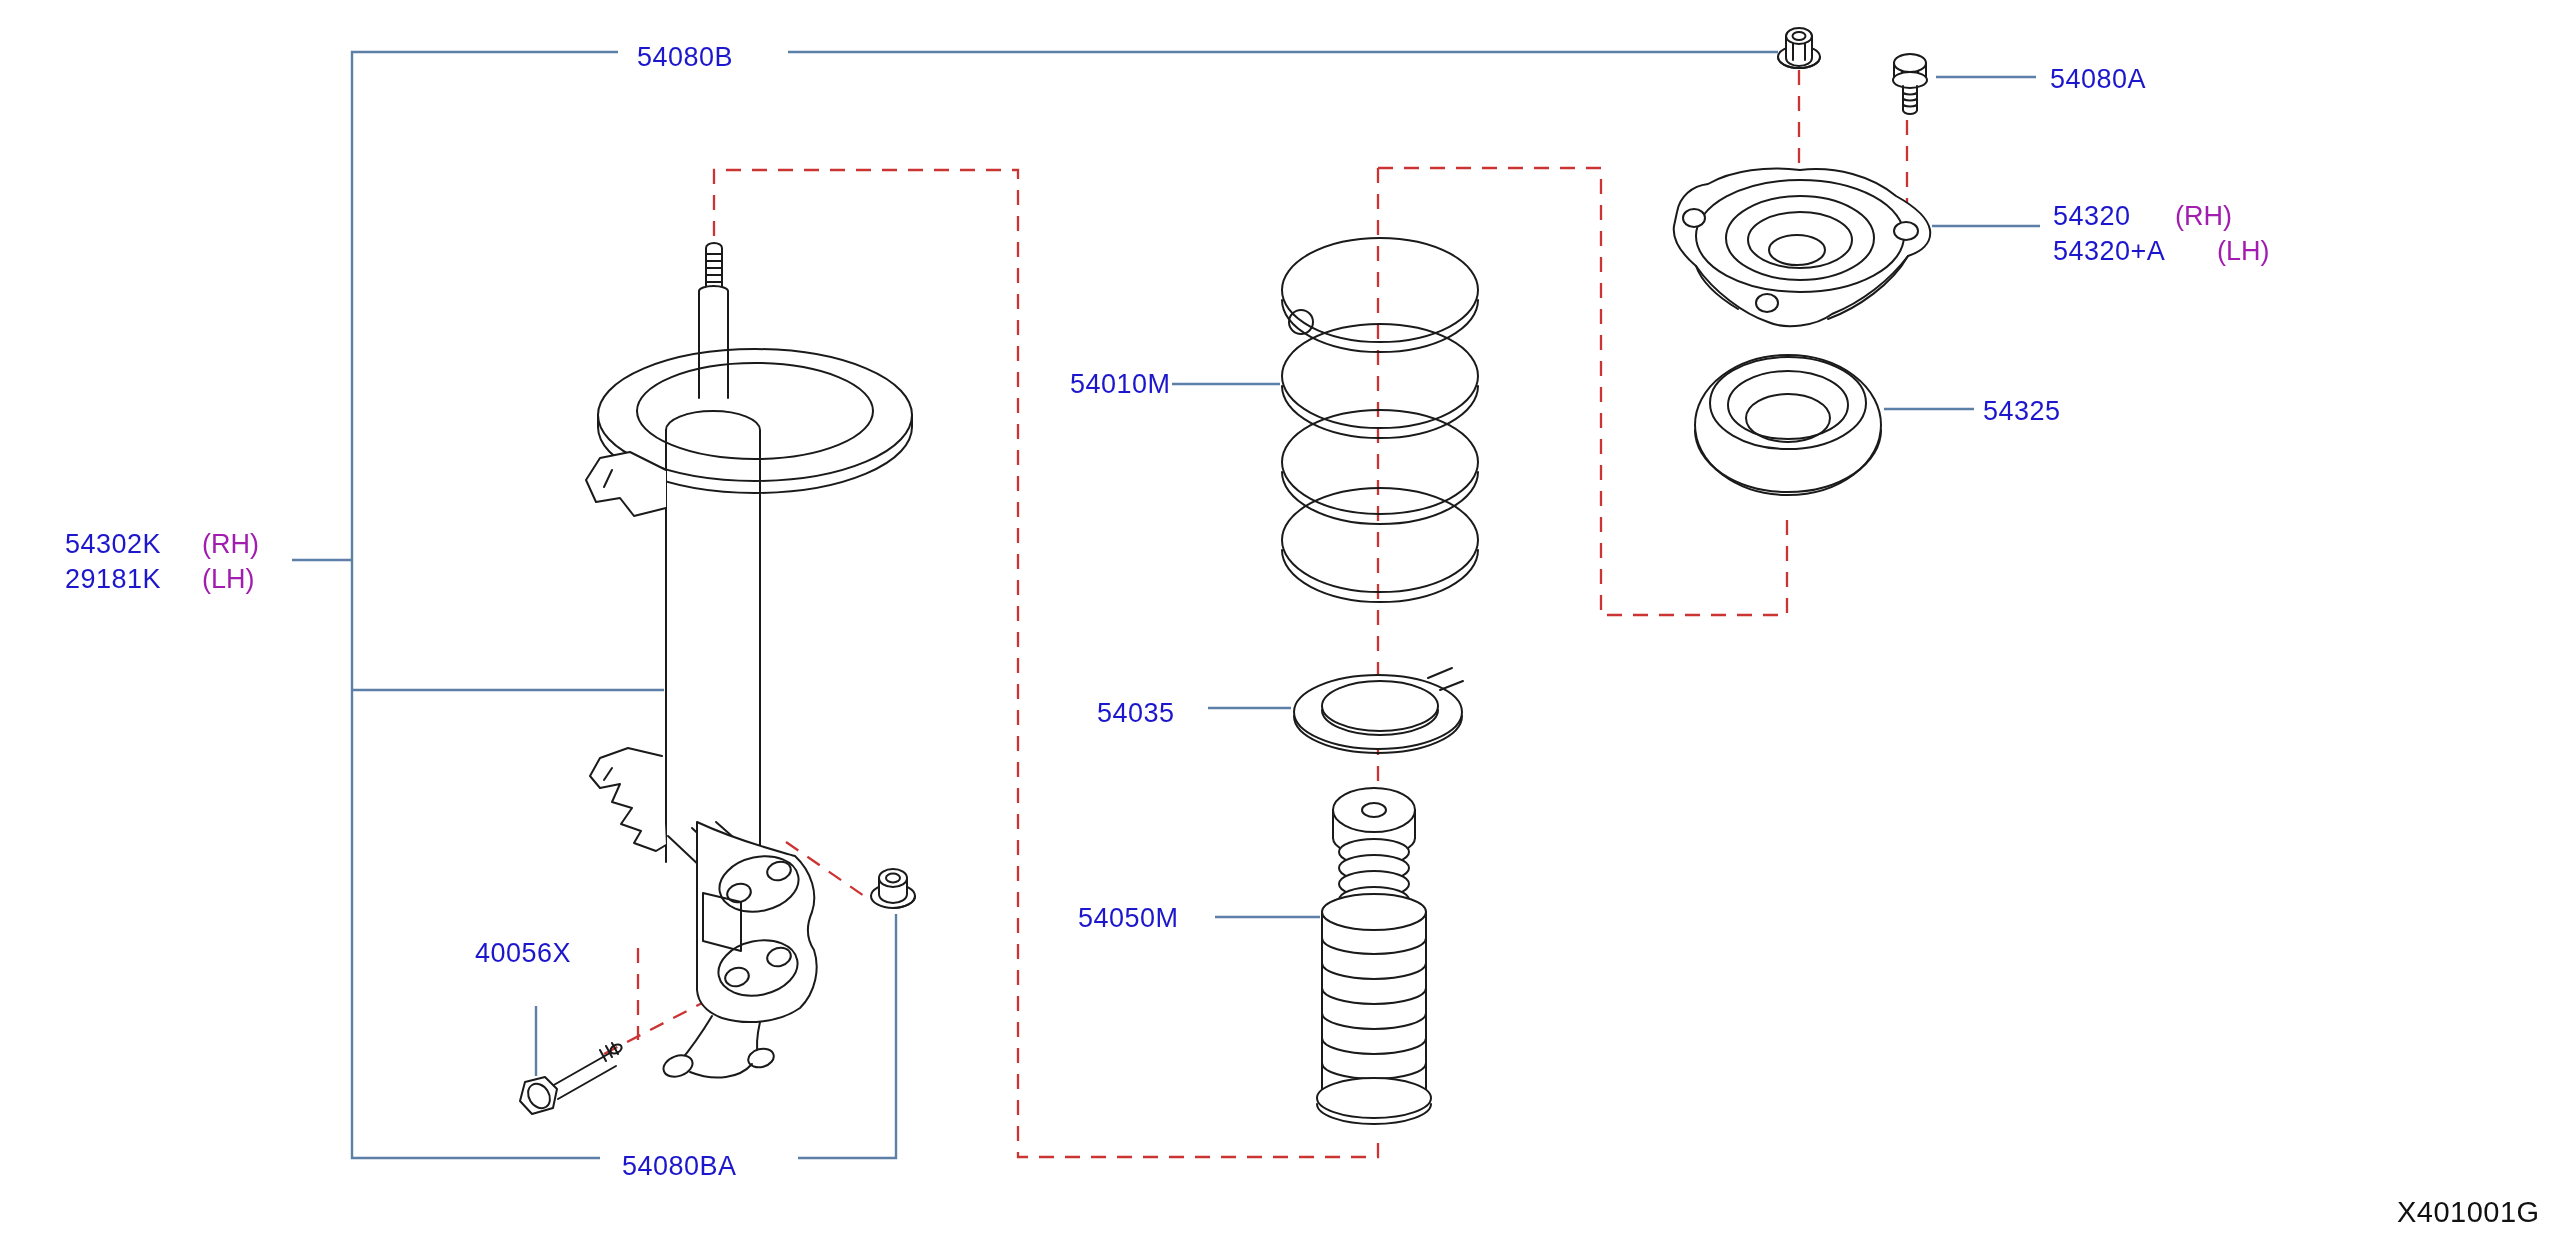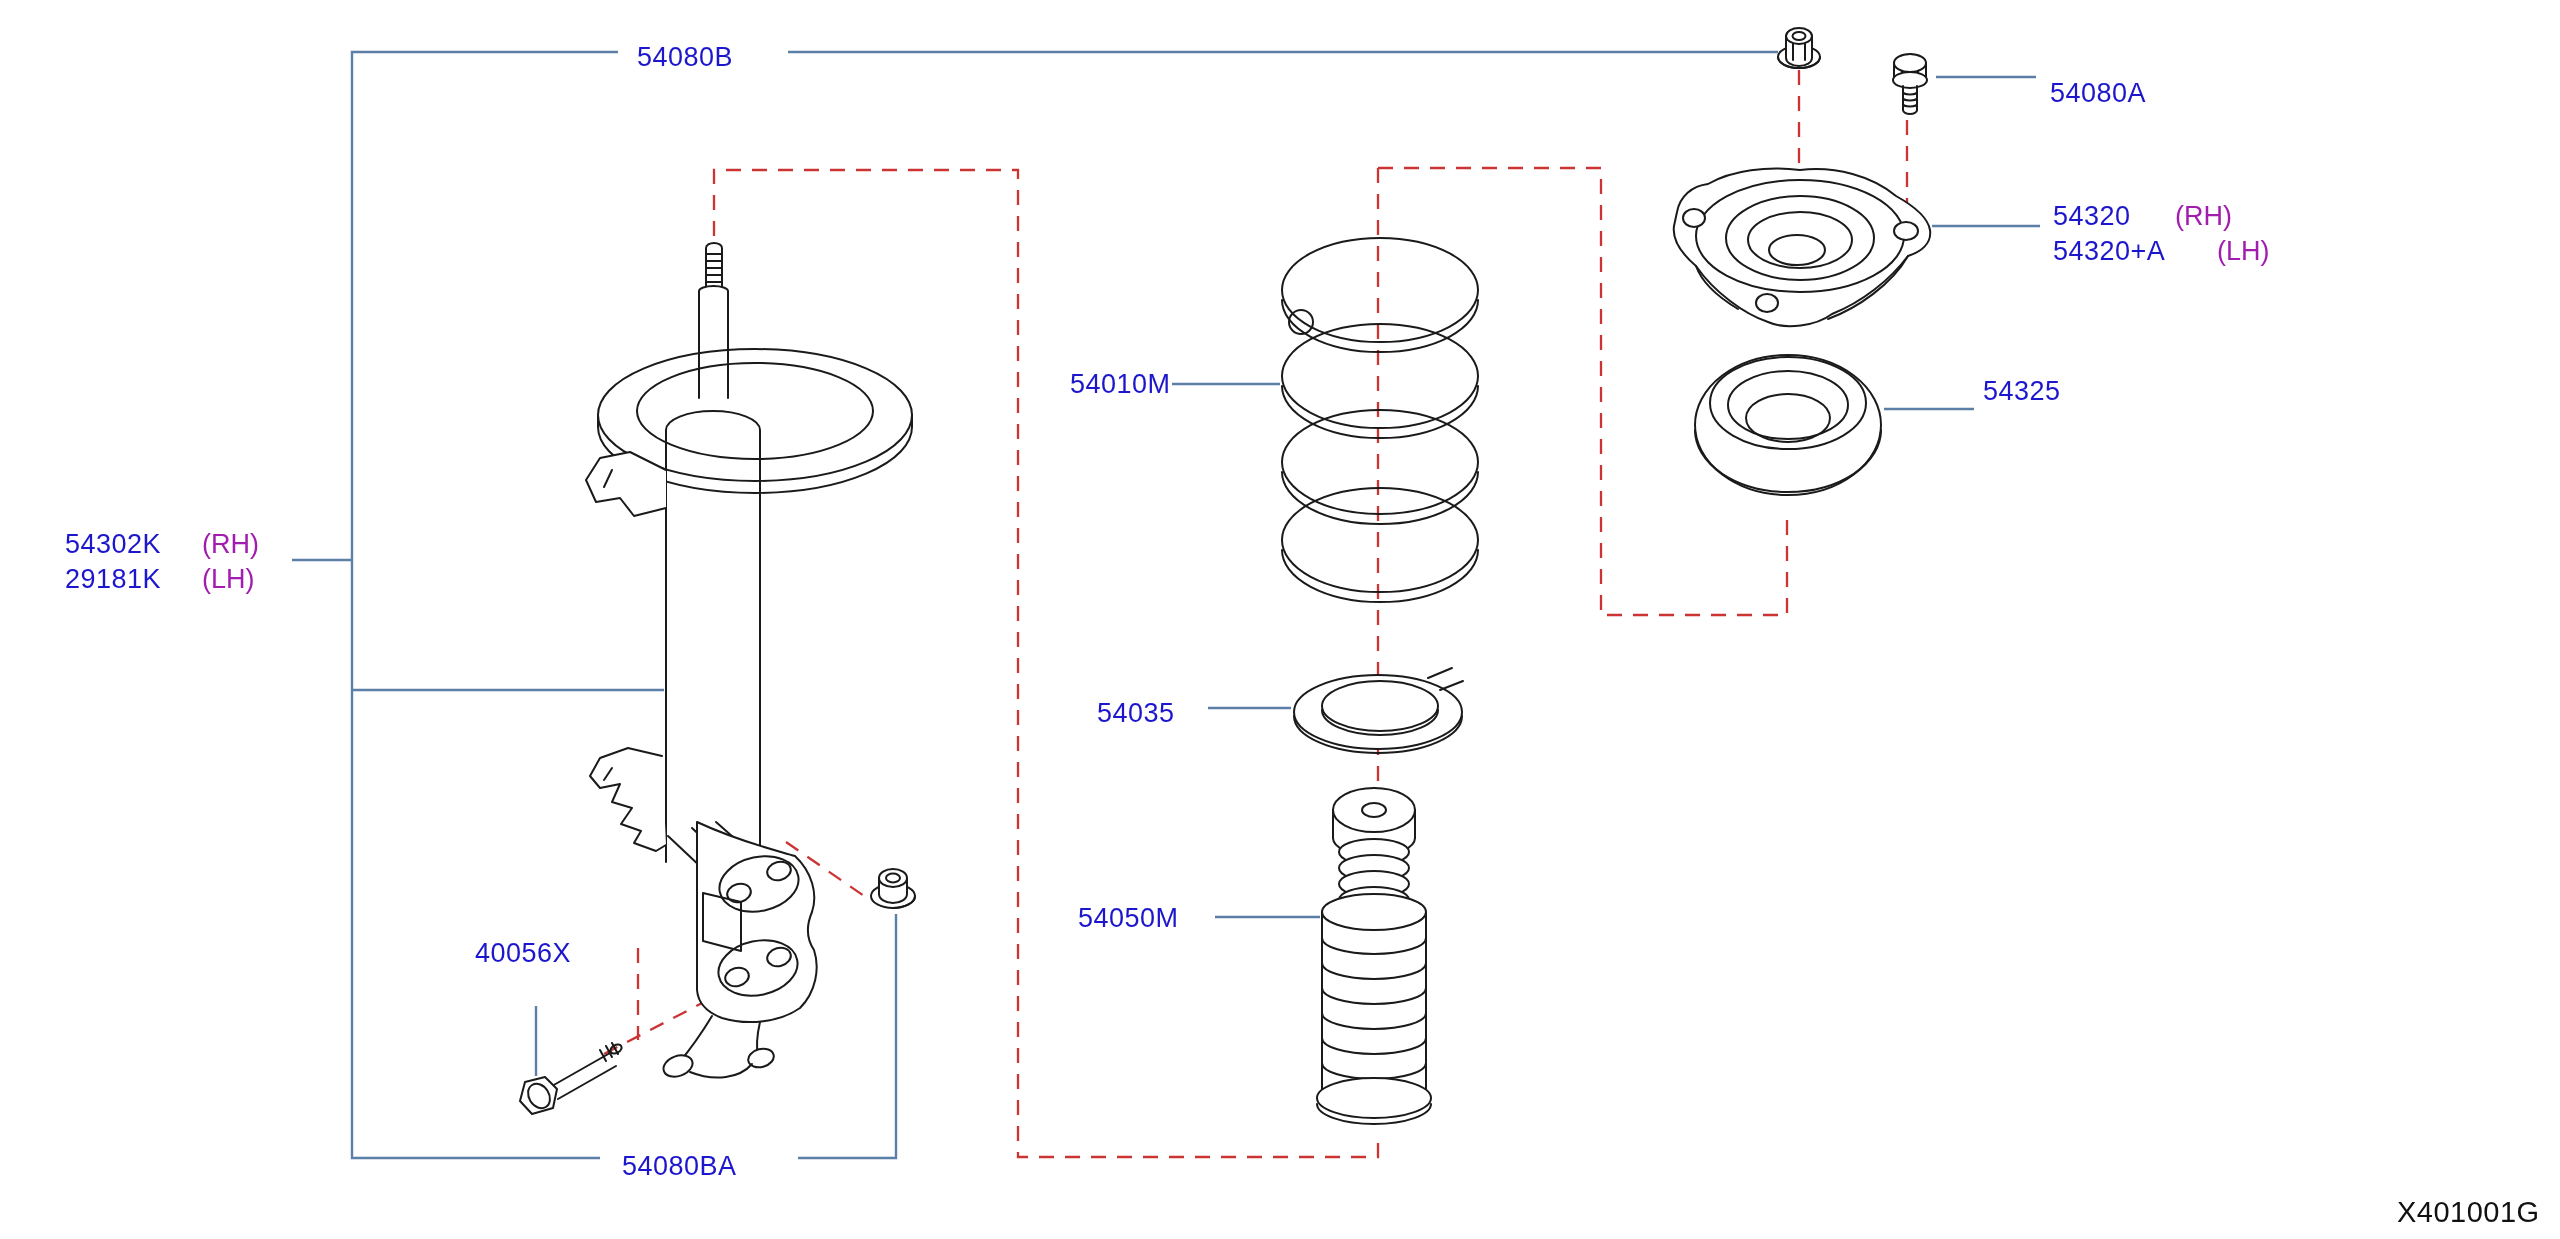--- a/index.html
+++ b/index.html
@@ -174,28 +174,28 @@
       <ellipse cx="1788" cy="425" rx="93" ry="70" fill="#fff"></ellipse>
       <path d="M1695,430 a93,62 0 0 0 186,0"></path>
       <ellipse cx="1788" cy="403" rx="78" ry="46"></ellipse>
       <ellipse cx="1788" cy="405" rx="60" ry="34"></ellipse>
       <ellipse cx="1788" cy="418" rx="42" ry="24"></ellipse>
     </g>
   </g>
 </svg>
 
 <div class="lbl" style="left:637px;top:44px">54080B</div>
-<div class="lbl" style="left:2050px;top:80px">54080A</div>
+<div class="lbl" style="left:2050px;top:66px">54080A</div>
 
 <div class="lbl" style="left:2053px;top:203px">54320</div>
 <div class="side" style="left:2175px;top:203px">(RH)</div>
 <div class="lbl" style="left:2053px;top:238px">54320+A</div>
 <div class="side" style="left:2217px;top:238px">(LH)</div>
 
-<div class="lbl" style="left:1983px;top:378px">54325</div>
+<div class="lbl" style="left:1983px;top:398px">54325</div>
 <div class="lbl" style="left:1070px;top:371px">54010M</div>
 <div class="lbl" style="left:1097px;top:700px">54035</div>
 <div class="lbl" style="left:1078px;top:905px">54050M</div>
 
 <div class="lbl" style="left:65px;top:531px">54302K</div>
 <div class="side" style="left:202px;top:531px">(RH)</div>
 <div class="lbl" style="left:65px;top:566px">29181K</div>
 <div class="side" style="left:202px;top:566px">(LH)</div>
 
 <div class="lbl" style="left:475px;top:940px">40056X</div>

